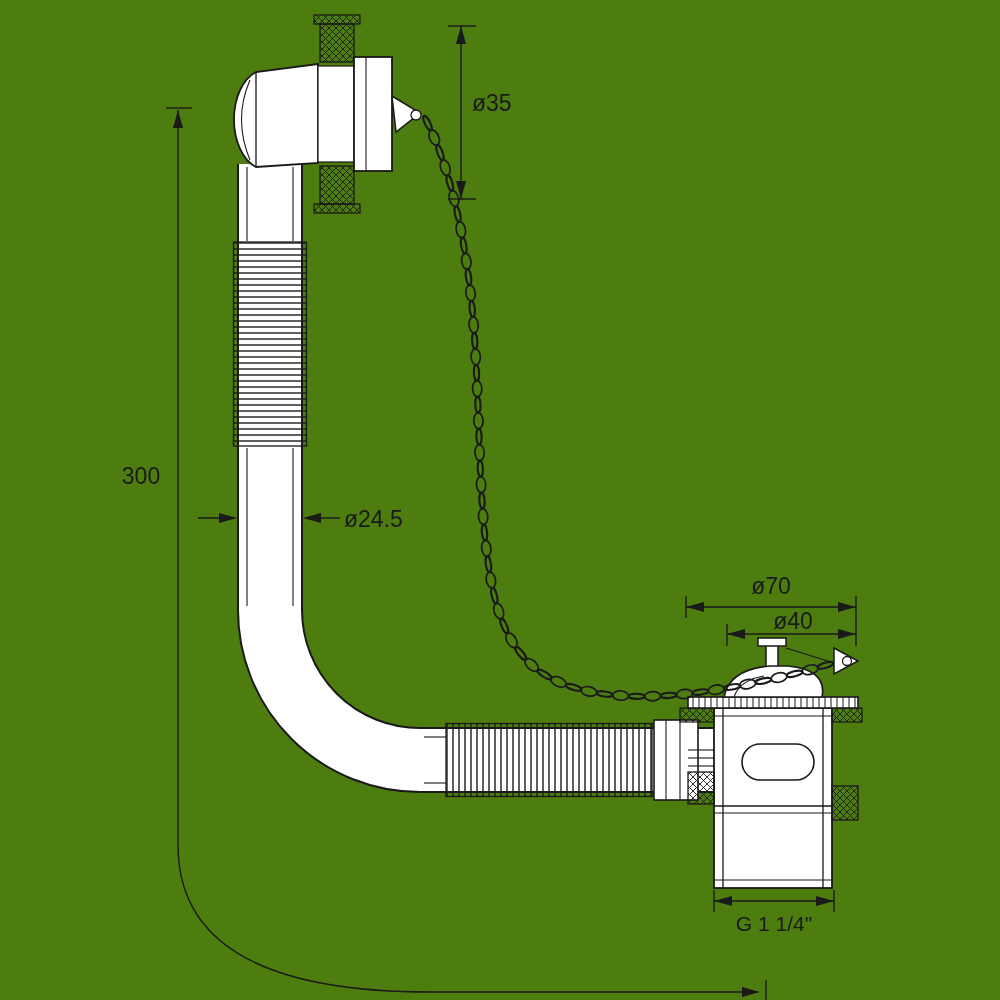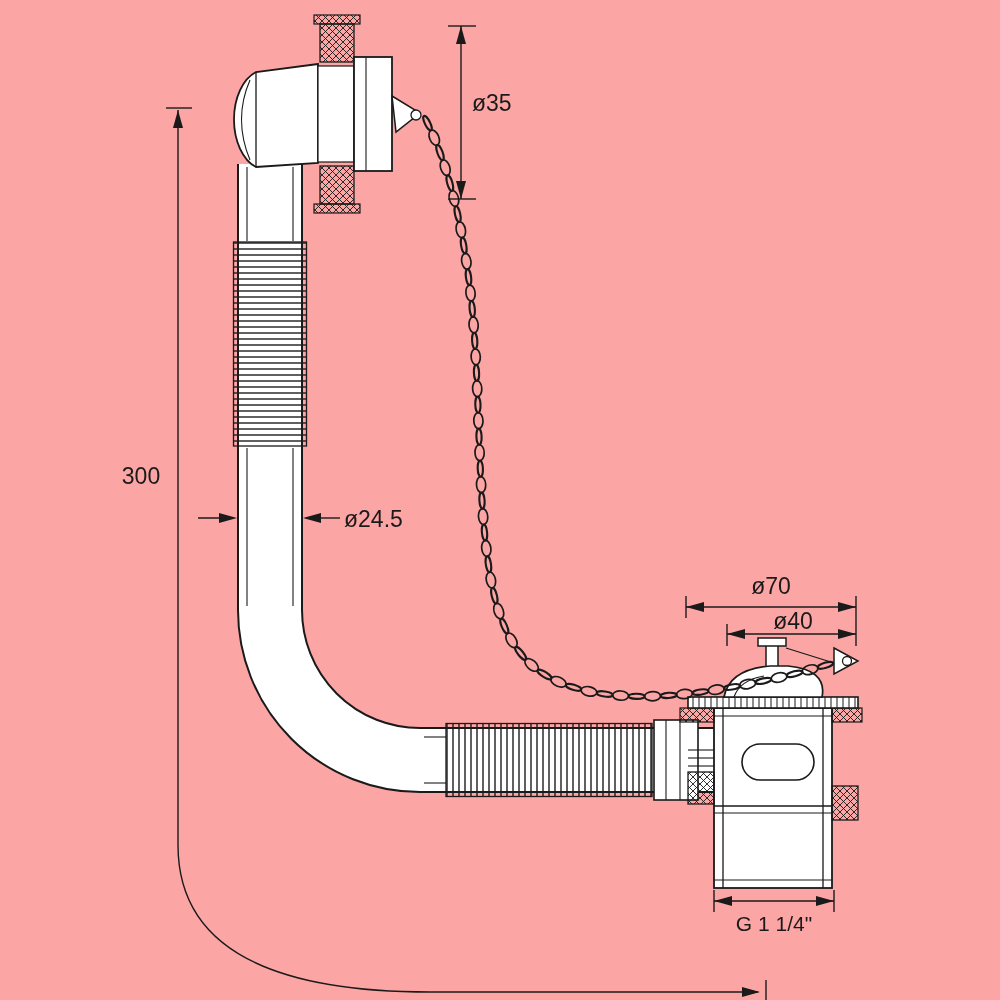--- a/index.html
+++ b/index.html
@@ -1,16 +1,16 @@
 <!DOCTYPE html>
 <html><head>
 <meta charset="utf-8">
 <style>
   html,body{margin:0;padding:0;background:#ffffff;}
-  .canvas{position:relative;width:1000px;height:1000px;background:#fca5a5;overflow:hidden;}
+  .canvas{position:relative;width:1000px;height:1000px;background:#4d7c0f;overflow:hidden;}
   svg{display:block;}
   svg text{font-family:"Liberation Sans", sans-serif; fill:#1a1a1a;}
   .dim-text{font-size:23px;}
   .dim-text-sm{font-size:21px;}
   .ln{stroke:#1a1a1a;fill:none;}
   .w2{stroke-width:2;}
   .w13{stroke-width:1.3;}
   .w11{stroke-width:1.1;}
   .dim{stroke:#1a1a1a;stroke-width:1.4;fill:none;}
   .arrow{fill:#1a1a1a;stroke:none;}

